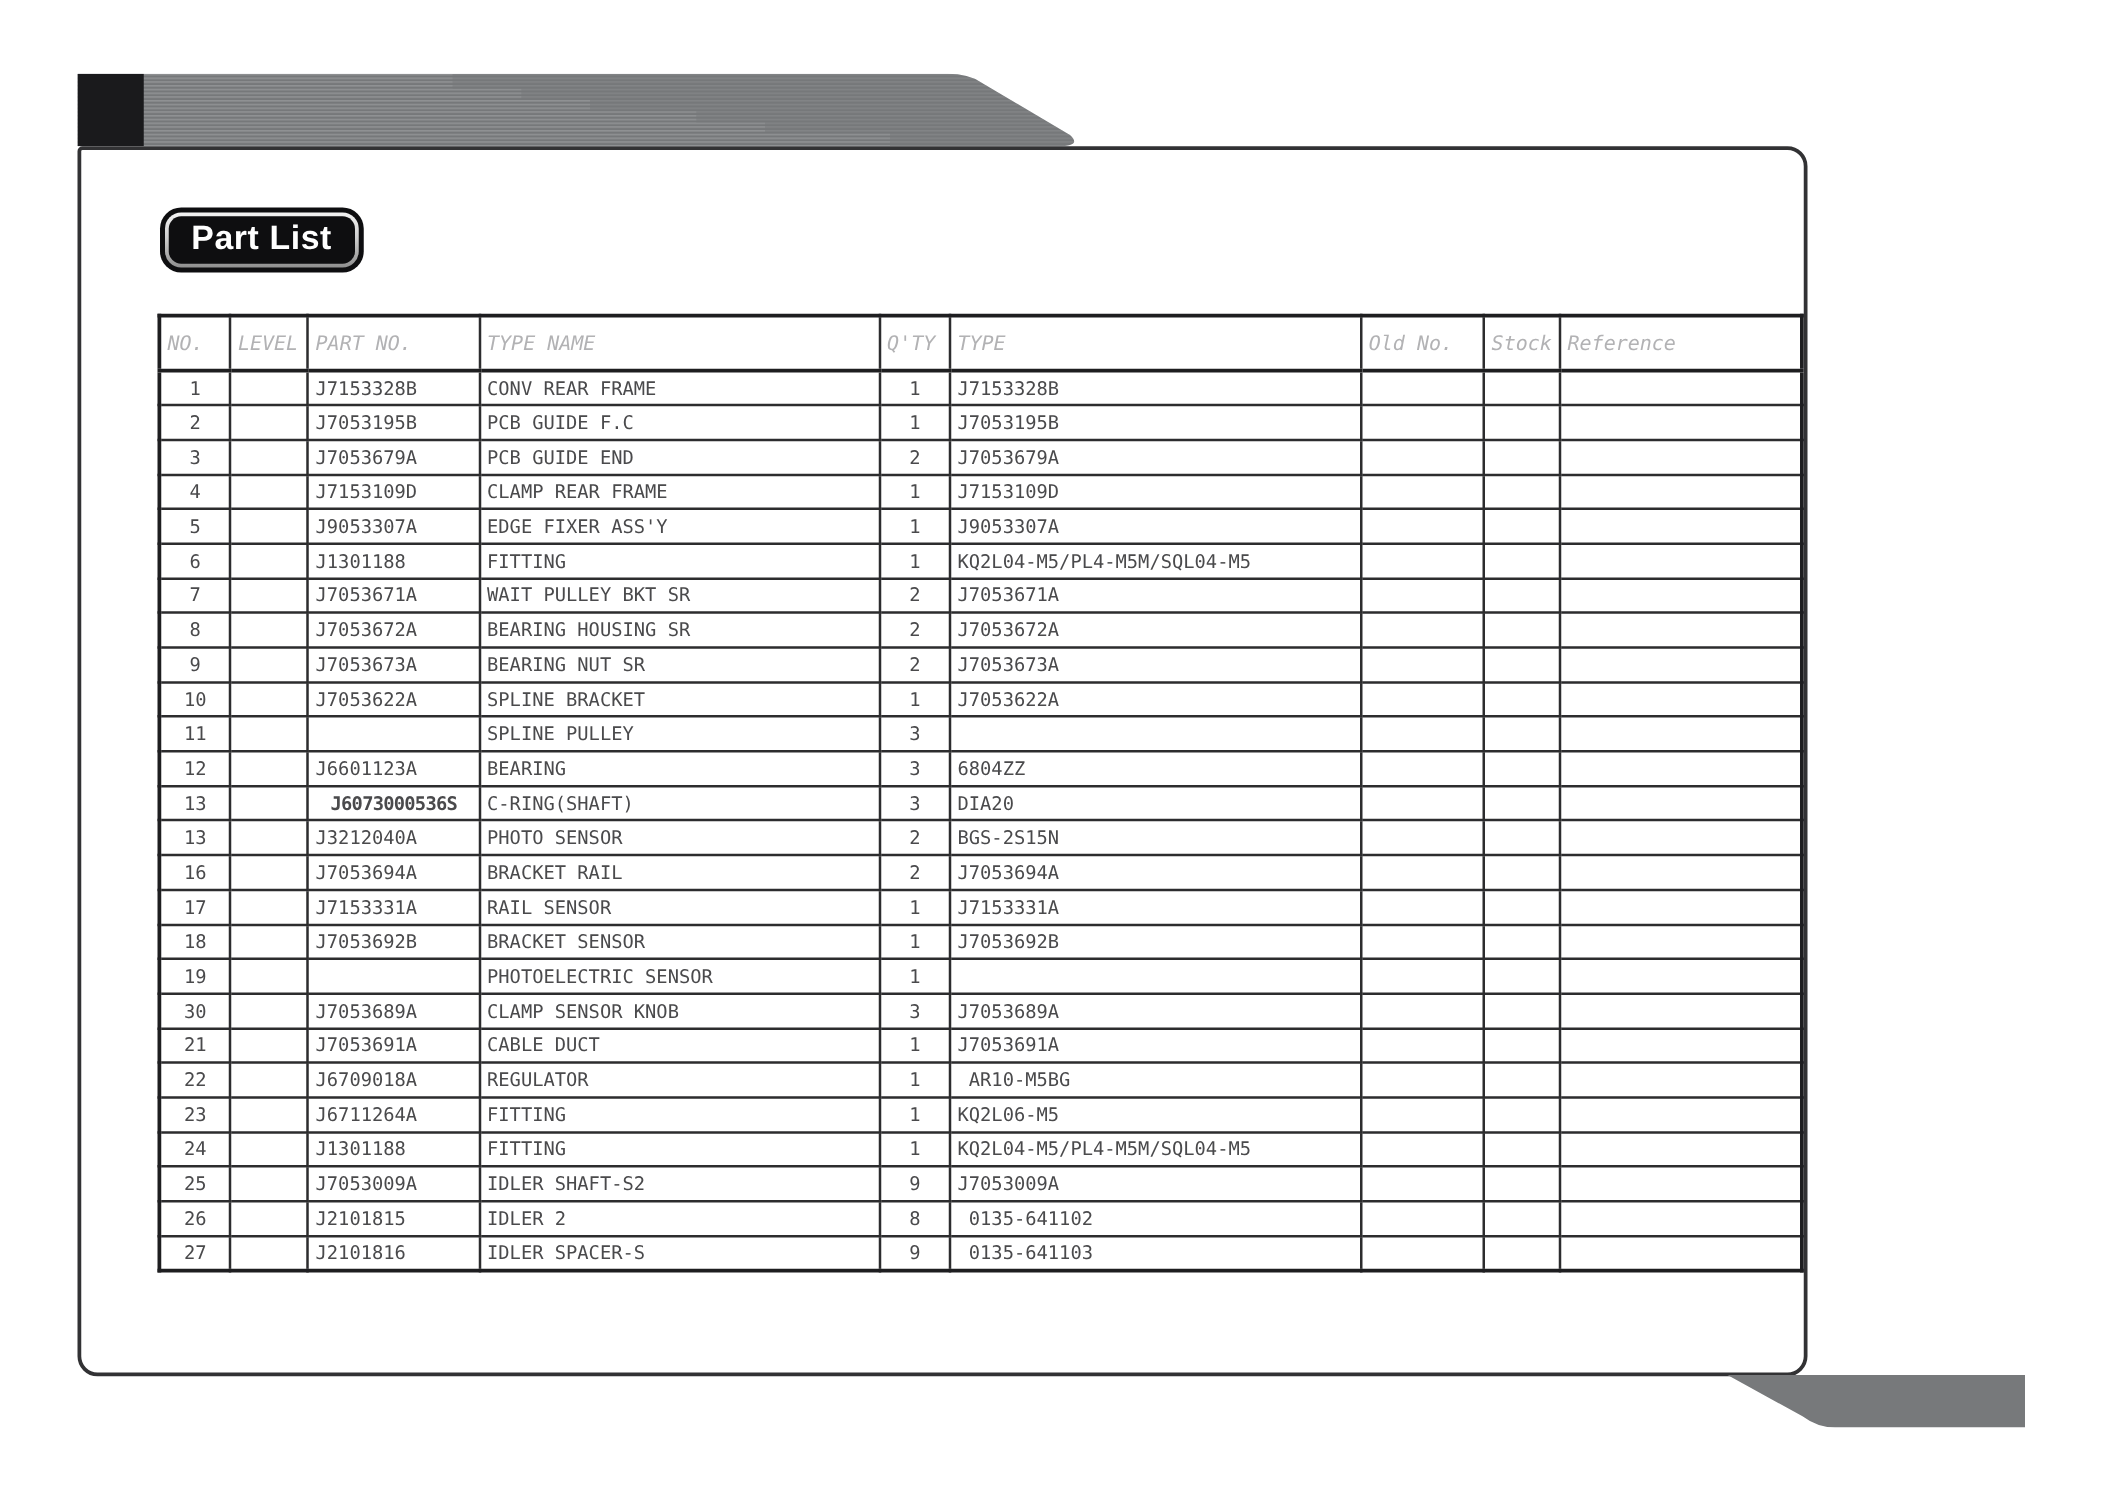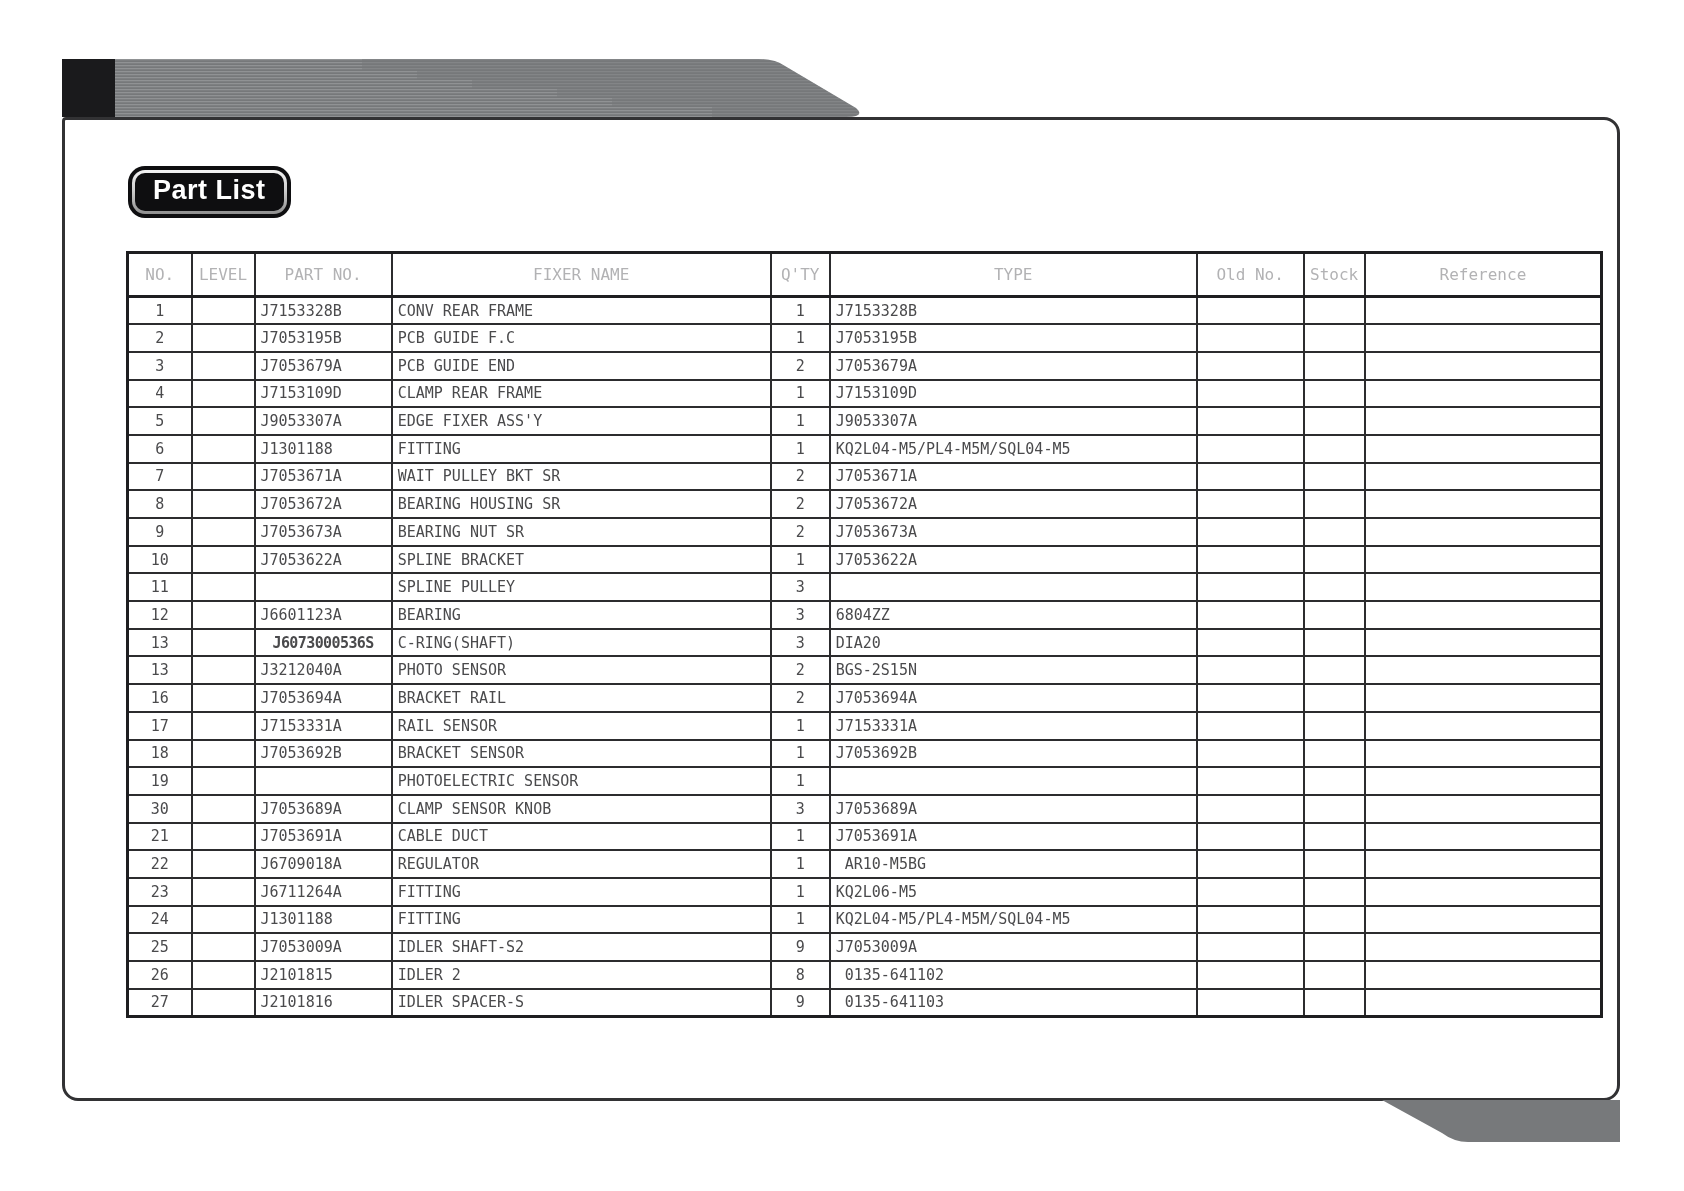--- a/index.html
+++ b/index.html
@@ -5,21 +5,21 @@
   html,body{margin:0;padding:0;}
   body{
     width:1684px;height:1191px;position:relative;background:#ffffff;
     font-family:"DejaVu Sans Mono", monospace;
     overflow:hidden;
   }
   
   .banner{position:absolute;left:62px;top:59px;width:812px;height:58px;}
   
   .card{
-    position:absolute;left:62px;top:117px;width:1558px;height:984px;
+    position:absolute;left:62px;top:117px;width:1384px;height:984px;
     box-sizing:border-box;background:#ffffff;
     border:3px solid #323234;
     border-radius:4px 16px 16px 16px;
   }
   
   .corner-tab{position:absolute;left:1378px;top:1100px;width:242px;height:42px;}
   
   .badge{
     position:absolute;left:63px;top:46px;
     background:#0e0e10;border-radius:17px;padding:4px;display:inline-block;
@@ -45,21 +45,22 @@
     border:2px solid #2c2c2e;
     box-sizing:border-box;
     white-space:pre;overflow:hidden;
     padding:0 5px;
   }
   .ptable thead th{
     height:44px;
     color:#b2b2b4;
     font-weight:normal;font-size:16px;
     border-bottom:3px solid #1e1e20;
-    text-align:center;
+    text-align:left;
+    font-style:italic;
   }
   .ptable tbody td{
     height:27.7px;
     font-size:15px;color:#4a4a4c;
   }
   .col-no,.col-level,.col-qty{text-align:center;}
   .col-part_no,.col-part_name,.col-type{text-align:left;}
   td.long{font-size:13.5px;letter-spacing:-0.6px;font-weight:bold;padding:0 17px;}
 </style>
 </head>
@@ -101,21 +102,21 @@
         <col style="width:367px">
       <col style="width:107px">
         <col style="width:61px">
         <col style="width:237px">
     </colgroup>
     <thead>
       <tr>
         <th>NO.</th>
         <th>LEVEL</th>
         <th>PART NO.</th>
-        <th>FIXER NAME</th>
+        <th>TYPE NAME</th>
         <th>Q'TY</th>
         <th>TYPE</th>
         <th>Old No.</th>
         <th>Stock</th>
         <th>Reference</th>
       </tr>
     </thead>
     <tbody>
         <tr>
           <td class="col-no">1</td>

